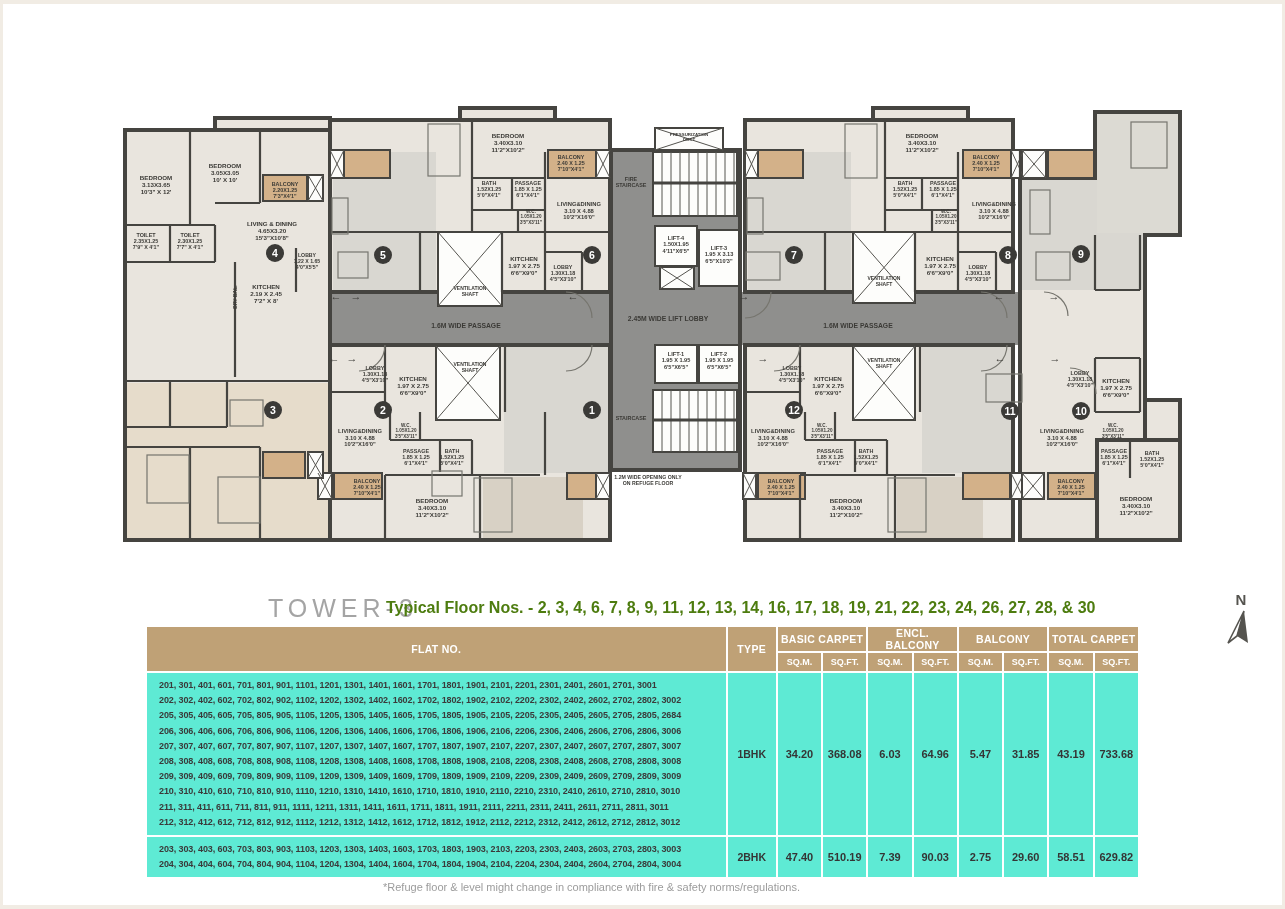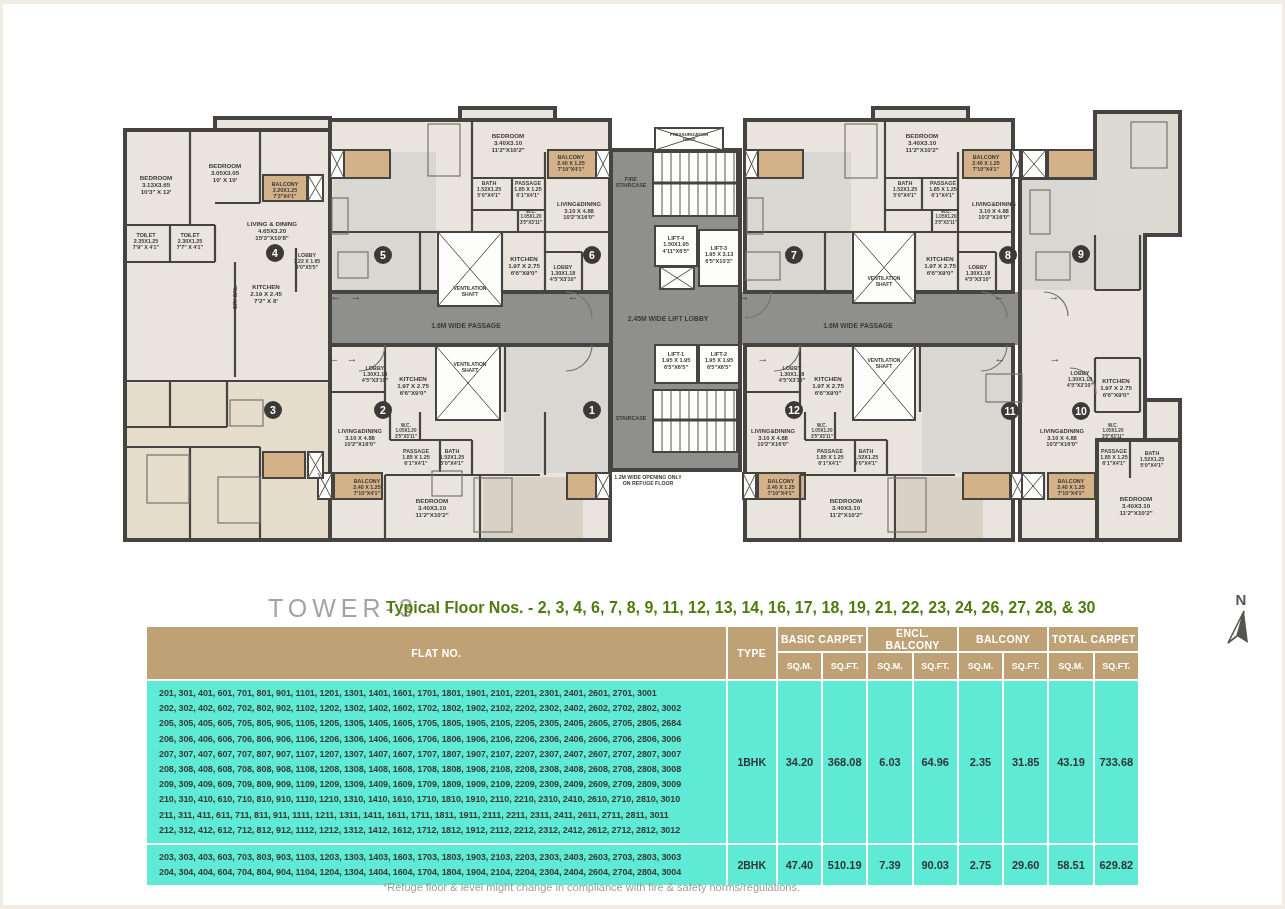--- a/index.html
+++ b/index.html
@@ -16,21 +16,21 @@
   .plan-arrow{font-size:11px;font-weight:bold;}
   #tower-title{position:absolute;left:268px;top:594px;font-size:25px;letter-spacing:5px;color:#a4a4a4;font-weight:normal;}
   #floors-title{position:absolute;left:386px;top:599px;font-size:16px;font-weight:bold;color:#4d7c0f;}
 
   .compass{position:absolute;left:1224px;top:593px;width:34px;text-align:center;}
   .compass-n{font-size:15px;font-weight:bold;color:#55544f;line-height:14px;}
 
   #area-table{position:absolute;left:145px;top:625px;width:995px;border-collapse:separate;border-spacing:2px;table-layout:fixed;}
   #area-table th{background:#bfa176;color:#fff;font-weight:bold;padding:0 2px;}
   #area-table .th-main{font-size:10.5px;height:18px;letter-spacing:0.3px;}
-  #area-table .th-sub{font-size:9px;height:26px;}
+  #area-table .th-sub{font-size:9px;height:18px;}
   #area-table td{background:#5eead4;text-align:center;vertical-align:middle;font-size:11px;font-weight:bold;color:#353535;}
   #area-table td.flats{text-align:left;padding:5px 12px;font-size:9px;letter-spacing:-0.1px;line-height:15.2px;color:#3a3a3a;}
   #area-table td.type-cell{font-size:10.5px;}
 
   #footnote{position:absolute;left:0;top:881px;width:1183px;text-align:center;font-size:11px;color:#9c9c9c;}
 </style>
 </head>
 <body>
 
 <div class="edge" id="edge-top"></div>
@@ -318,21 +318,21 @@
       <div>209, 309, 409, 609, 709, 809, 909, 1109, 1209, 1309, 1409, 1609, 1709, 1809, 1909, 2109, 2209, 2309, 2409, 2609, 2709, 2809, 3009</div>
       <div>210, 310, 410, 610, 710, 810, 910, 1110, 1210, 1310, 1410, 1610, 1710, 1810, 1910, 2110, 2210, 2310, 2410, 2610, 2710, 2810, 3010</div>
       <div>211, 311, 411, 611, 711, 811, 911, 1111, 1211, 1311, 1411, 1611, 1711, 1811, 1911, 2111, 2211, 2311, 2411, 2611, 2711, 2811, 3011</div>
       <div>212, 312, 412, 612, 712, 812, 912, 1112, 1212, 1312, 1412, 1612, 1712, 1812, 1912, 2112, 2212, 2312, 2412, 2612, 2712, 2812, 3012</div>
     </td>
     <td class="type-cell">1BHK</td>
     <td>34.20</td>
     <td>368.08</td>
     <td>6.03</td>
     <td>64.96</td>
-    <td>2.35</td>
+    <td>5.47</td>
     <td>31.85</td>
     <td>43.19</td>
     <td>733.68</td>
   </tr>
   <tr>
     <td class="flats">
       <div>203, 303, 403, 603, 703, 803, 903, 1103, 1203, 1303, 1403, 1603, 1703, 1803, 1903, 2103, 2203, 2303, 2403, 2603, 2703, 2803, 3003</div>
       <div>204, 304, 404, 604, 704, 804, 904, 1104, 1204, 1304, 1404, 1604, 1704, 1804, 1904, 2104, 2204, 2304, 2404, 2604, 2704, 2804, 3004</div>
     </td>
     <td class="type-cell">2BHK</td>

